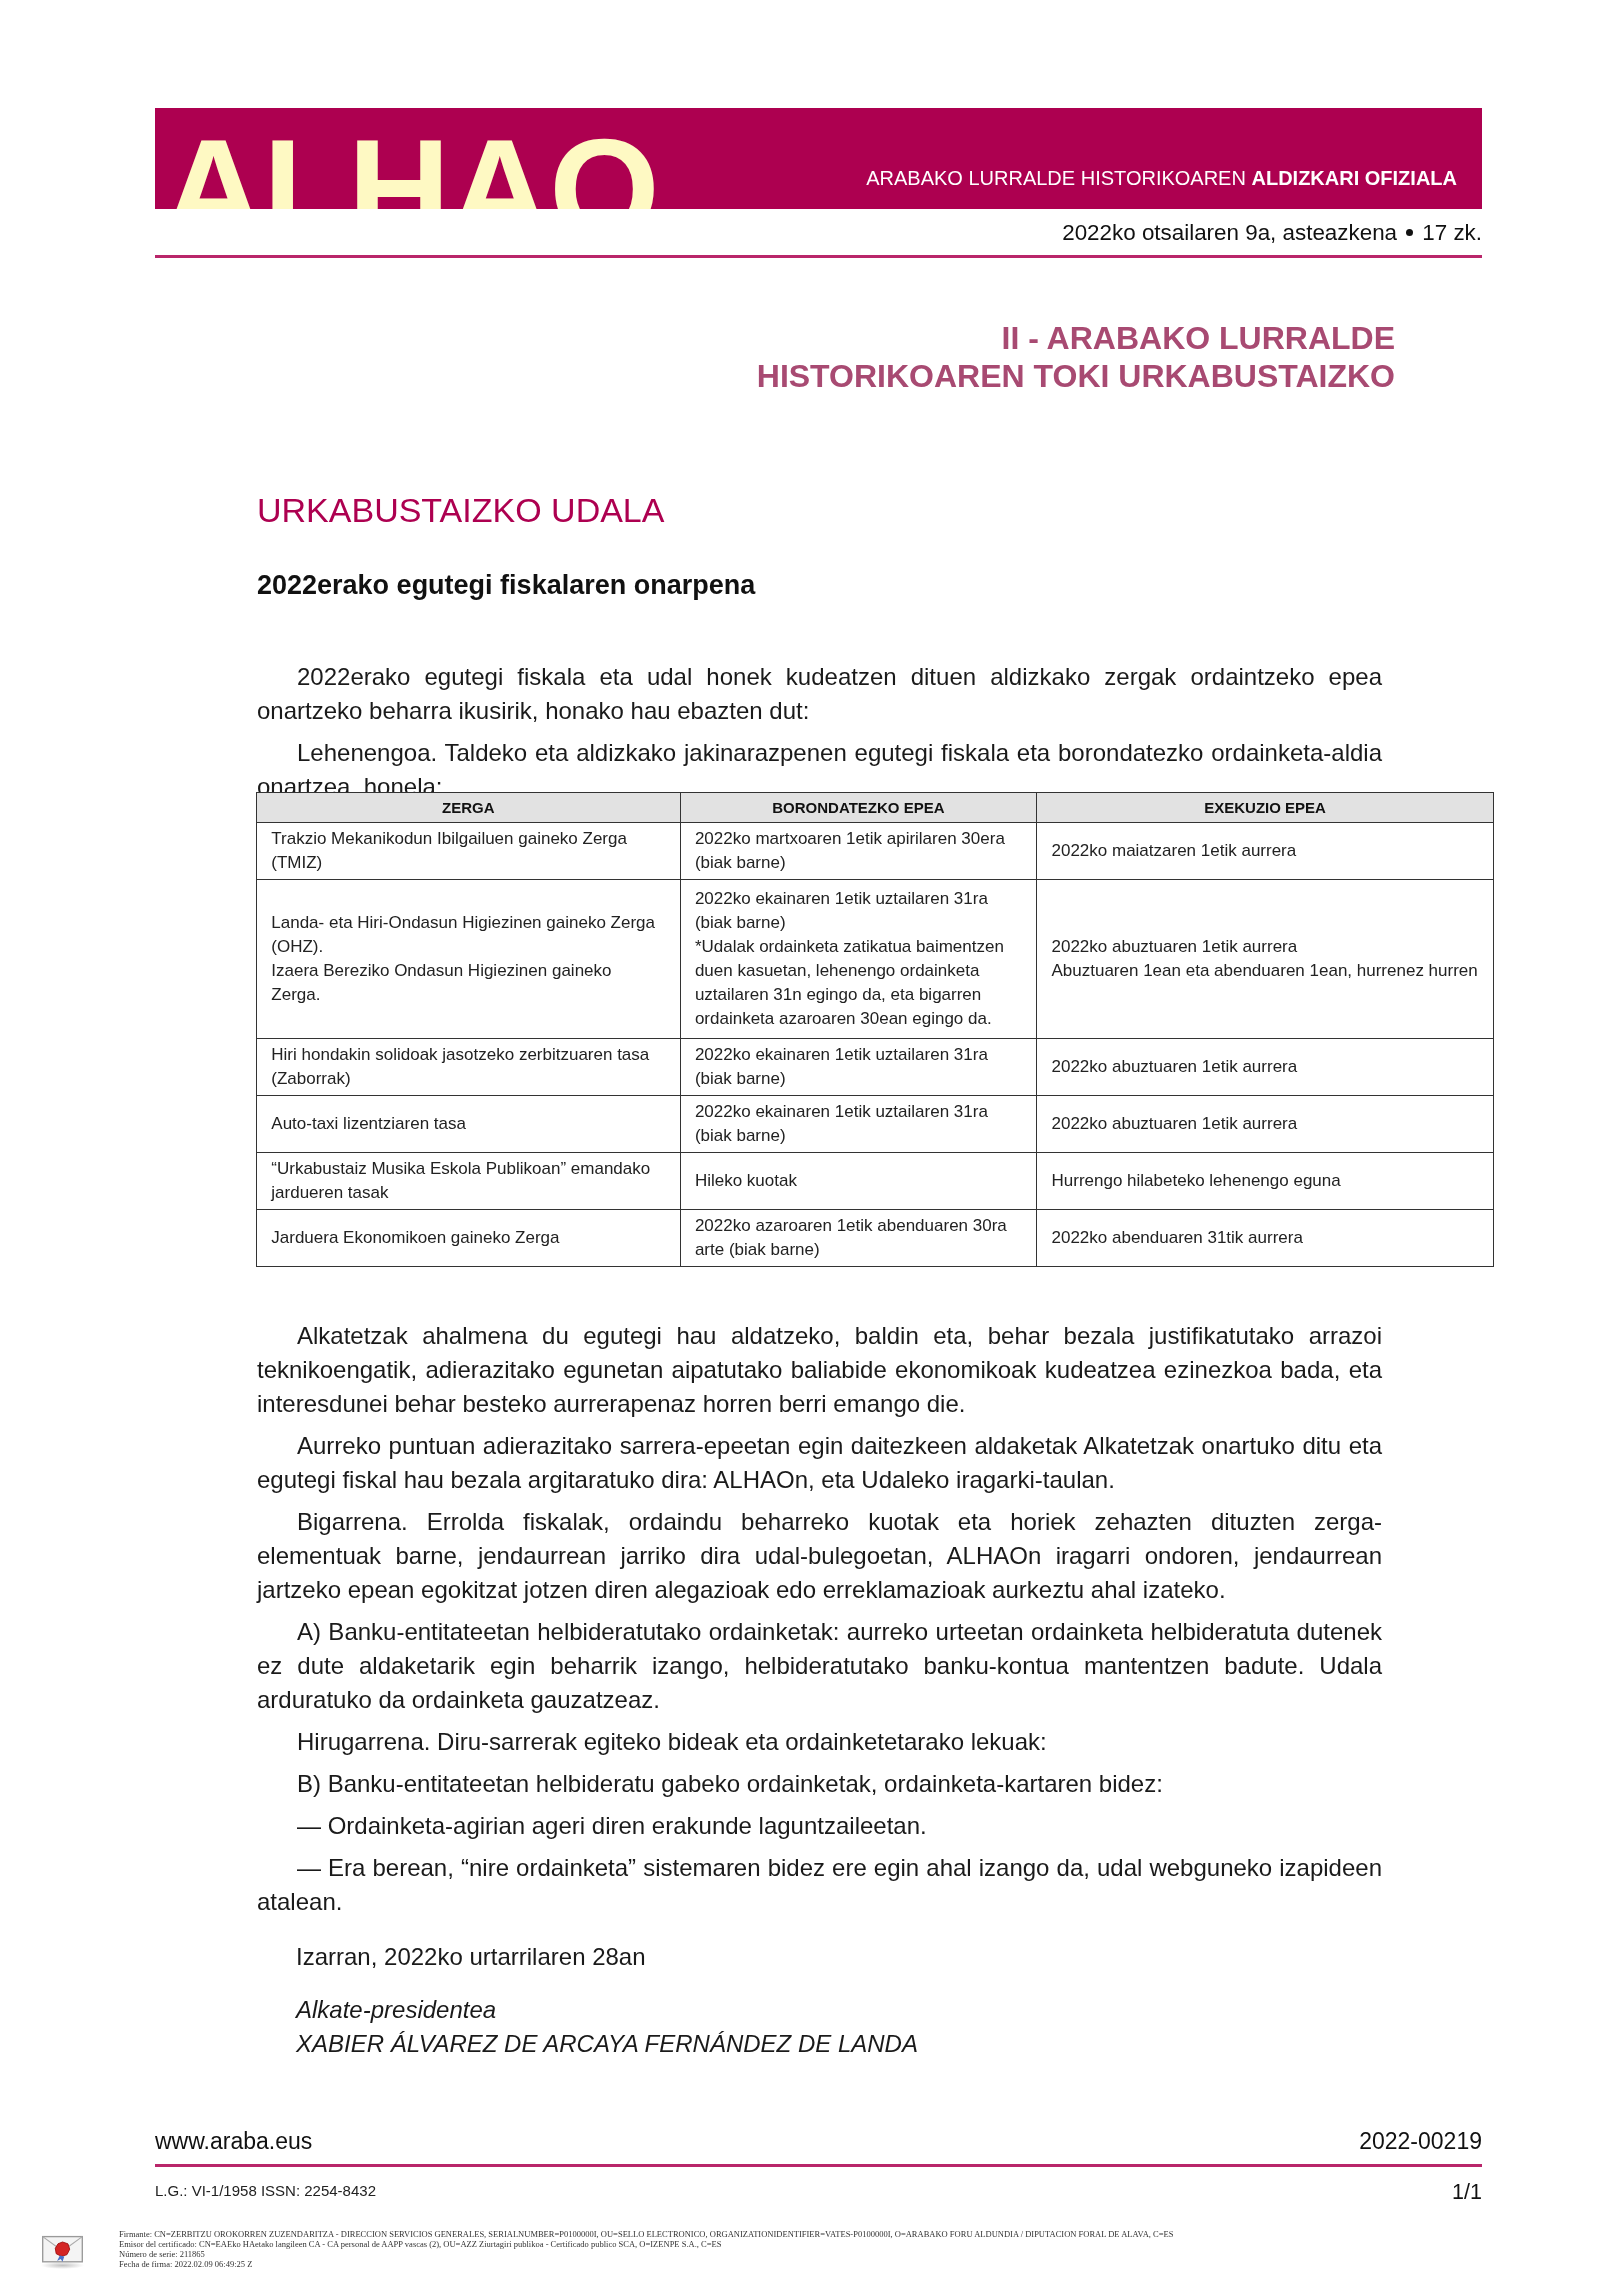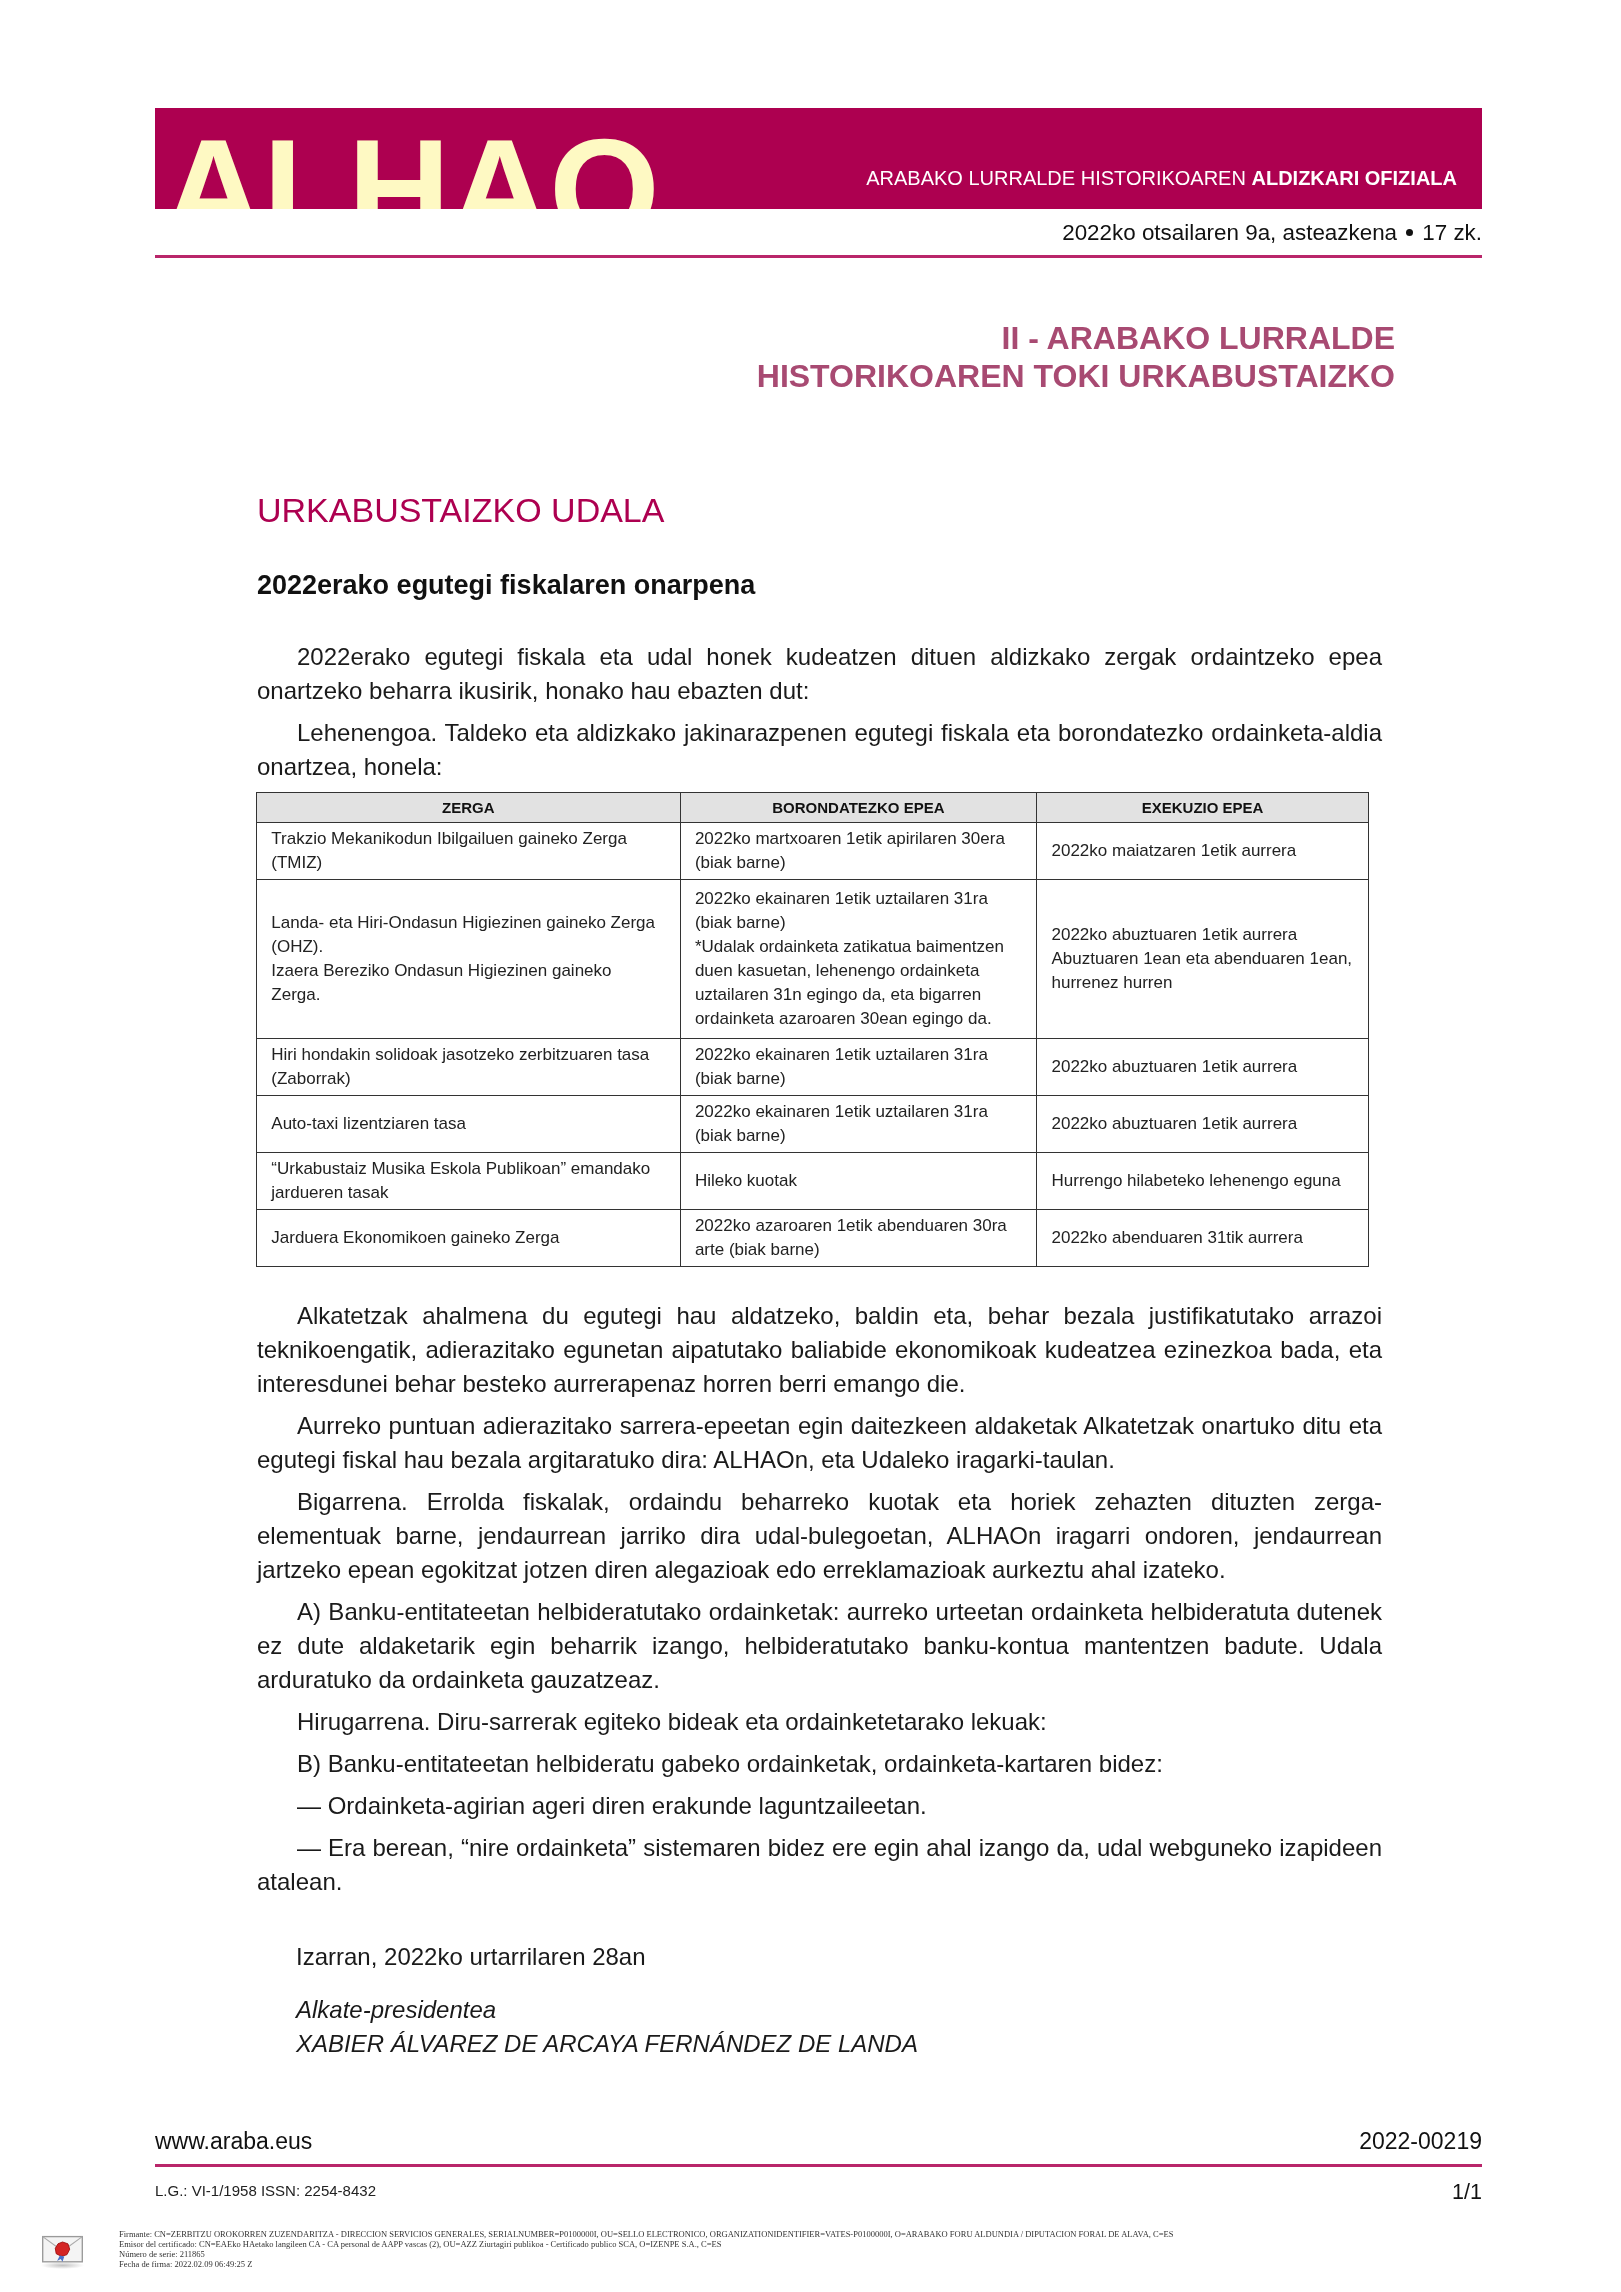--- a/index.html
+++ b/index.html
@@ -20,25 +20,25 @@
   .rule-top { left: 155px; top: 255px; width: 1327px; height: 2.7px; background: #ad0050; opacity: .85; }
 
   
   .section-title { right: 226px; top: 319px; text-align: right; color: #a84a72; font-weight: bold;
                    font-size: 32px; line-height: 38px; white-space: nowrap; }
 
   
   .entity { left: 257px; top: 491px; font-size: 34px; color: #ad0050; white-space: nowrap; }
   .subject { left: 257px; top: 570px; font-size: 27px; font-weight: bold; color: #111; white-space: nowrap; }
 
-  .body-block { left: 257px; width: 1125px; font-size: 24px; line-height: 34px; color: #1a1a1a; text-align: justify; }
+  .body-block { left: 257px; width: 1125px; font-size: 24px; line-height: 34px; color: #1a1a1a; text-align: justify; margin-top: 20px; }
   .body-block p { margin: 0 0 8px 0; text-indent: 40px; }
 
   
-  .tax-table { left: 256px; top: 792px; width: 1113px; border-collapse: collapse;
+  .tax-table { left: 256px; top: 792px; width: 1238px; border-collapse: collapse;
                font-family: "Liberation Sans", sans-serif; font-size: 17px; color: #222; }
   .tax-table th { background: #e2e2e2; font-weight: bold; font-size: 15px; height: 29px; border: 1.8px solid #333;
                   text-align: center; color: #111; padding: 0; }
   .tax-table td { border: 1.8px solid #333; padding: 3.6px 14.3px; vertical-align: middle; line-height: 24px; }
   .tax-table td.c1 { width: 394px; }
   .tax-table td.c2 { width: 327px; }
   .cell-line { display: block; }
 
   
   .sign-place { left: 296px; top: 1943px; font-size: 24px; white-space: nowrap; }

